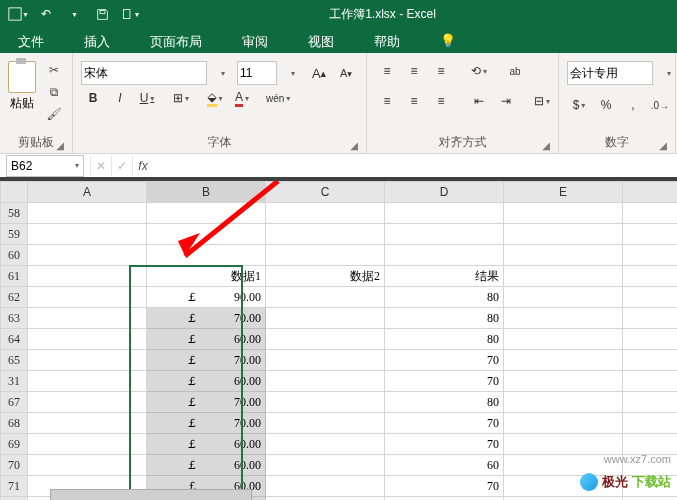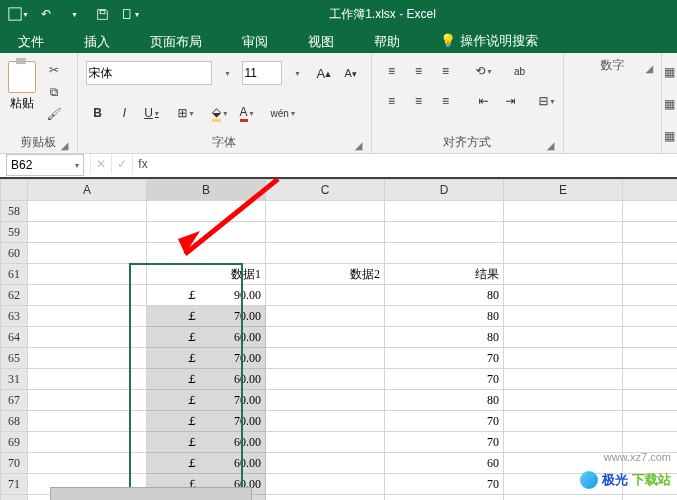--- a/index.html
+++ b/index.html
@@ -17,34 +17,34 @@
 .group-body{flex:1;display:flex;align-items:flex-start;gap:4px}
 .group-label{text-align:center;font-size:12px;color:#555;padding:2px 0;position:relative}
 .group-label .dlg{position:absolute;right:0;bottom:2px;font-size:10px;color:#7a7a7a}
 
 .clip-left{display:flex;flex-direction:column;align-items:center;gap:0;margin-top:6px}
 .paste-icon{width:26px;height:30px;border:1px solid #c9a96e;background:#fff;border-radius:2px;position:relative;margin-bottom:2px}
 .paste-icon::before{content:"";position:absolute;top:-4px;left:7px;width:10px;height:6px;background:#bbb;border-radius:1px}
 .clip-right{display:flex;flex-direction:column;gap:4px;margin-top:6px;margin-left:4px}
 .mini{width:20px;height:18px;display:flex;align-items:center;justify-content:center;font-size:12px;color:#444}
 
-.font-col{display:flex;flex-direction:column;gap:18px;margin-top:6px}
+.font-col{display:flex;flex-direction:column;gap:3px;margin-top:6px}
 .row{display:flex;align-items:center;gap:3px}
 select,input[type=text]{font-size:12px;border:1px solid #c5c5c5;background:#fff;height:20px}
 .font-name{width:120px}
 .font-size{width:34px}
 .ico{min-width:20px;height:20px;display:inline-flex;align-items:center;justify-content:center;font-size:12px;color:#333;padding:0 2px}
 .ico.drop::after{content:"▾";font-size:8px;margin-left:2px;color:#666}
 
 .align-col{display:flex;flex-direction:column;gap:10px;margin-top:6px}
 
 .num-col{display:flex;flex-direction:column;gap:10px;margin-top:6px}
 .num-sel{width:80px}
 
-.fbar{height:23px;border-bottom:2px solid #404040;display:flex;background:#fff}
+.fbar{height:23px;border-bottom:4px solid #404040;display:flex;align-items:center;background:#fff}
 .namebox{width:68px;height:20px;border:1px solid #c5c5c5;margin:0 6px;padding:0 4px;display:flex;align-items:center;justify-content:space-between;font-size:12px}
 .namebox::after{content:"▾";font-size:8px;color:#666}
 .fbar .fbtn{width:20px;height:20px;display:flex;align-items:center;justify-content:center;font-size:12px;color:#777;border-left:1px solid #e5e5e5}
 .fbar .fbtn:first-of-type{border-left:1px solid #c5c5c5}
 .formula{flex:1;padding:0 8px;font-size:12px}
 
 .grid-wrap{position:relative;height:322px;overflow:hidden;background:#fff}
 table{border-collapse:collapse;table-layout:fixed;width:680px}
 th,td{border:1px solid #d4d4d4;height:20px;font-size:12px;padding:0 4px;text-align:right;font-family:"SimSun","宋体",serif}
 th{background:#e6e6e6;font-weight:normal;text-align:center;color:#333;font-family:Arial}
@@ -58,21 +58,21 @@
 .sel-handle{position:absolute;width:6px;height:6px;background:#217346;pointer-events:none}
 
 .arrow{position:absolute;pointer-events:none}
 
 .ribbon-more{width:18px;display:flex;flex-direction:column;align-items:center;gap:18px;padding-top:12px}
 .ribbon-more span{font-size:12px;color:#555}
 
 .wm{position:absolute;right:6px;bottom:38px;font-size:11px;color:#999}
 .logo{position:absolute;right:6px;bottom:12px;display:flex;align-items:center;gap:4px;font-size:13px}
 .logo .g1{width:18px;height:18px;border-radius:50%;background:linear-gradient(135deg,#5ad0ff,#1a9be0)}
-.logo .t1{color:#1d4ed8;font-weight:bold}
+.logo .t1{color:#7f1d1d;font-weight:bold}
 .logo .t2{color:#6abf2a;font-weight:bold}
 .scroll-thumb{position:absolute;left:50px;bottom:0;width:200px;height:12px;background:#cfcfcf;border:1px solid #aaa}
 </style>
 </head>
 <body>
 
 <div class="titlebar">
   <div class="qat">
     <div class="qat-btn caret">
         <svg width="14" height="14" viewBox="0 0 16 16">
@@ -99,21 +99,20 @@
 
 <div class="tabs">
   <div class="tab">文件</div>
   <div class="tab">插入</div>
   <div class="tab">页面布局</div>
   <div class="tab">审阅</div>
   <div class="tab">视图</div>
   <div class="tab">帮助</div>
   <div class="tab search">
       <span>💡</span>
-      <span>操作说明搜索</span>
     </div>
 </div>
 
 <div class="ribbon">
 
   <div class="group" style="width:74px">
     <div class="group-body">
       <div class="clip-left">
         <div class="paste-icon"></div>
         <span style="font-size:12px">粘贴</span>
@@ -180,37 +179,52 @@
           <span class="ico">⇥</span>
           <span style="width:6px"></span>
           <span class="ico drop">⊟</span>
         </div>
       </div>
     </div>
     <div class="group-label"><span>对齐方式</span><span class="dlg">◢</span></div>
   </div>
 
   <div class="group" style="width:100px">
+    <div class="group-body">
+      <div class="num-col">
+        <div class="row">
+          <input type="text" class="num-sel" value="会计专用" style="">
+          <span class="ico drop"></span>
+        </div>
+        <div class="row">
+          <span class="ico drop">$</span>
+          <span class="ico">%</span>
+          <span class="ico">,</span>
+          <span class="ico" style="font-size:10px">.0→</span>
+          <span class="ico" style="font-size:10px">←.0</span>
+        </div>
+      </div>
+    </div>
     <div class="group-label"><span>数字</span><span class="dlg">◢</span></div>
   </div>
 
   <div class="ribbon-more">
     <span>▦</span>
     <span>▦</span>
     <span>▦</span>
   </div>
 </div>
 
 <div class="fbar">
   <div class="namebox">
       <span>B62</span>
     </div>
   <div class="fbtn" style="color:#bbb">✕</div>
   <div class="fbtn" style="color:#bbb">✓</div>
-  <div class="fbtn" style="color:#555">fx</div>
+  <div class="fbtn" style="font-style:italic;color:#555">fx</div>
 </div>
 
 <div class="grid-wrap">
   <table id="sheet">
       <tbody>
         <tr>
           <th class="corner"></th>
           <th class="col">A</th>
           <th class="col sel">B</th>
           <th class="col">C</th>

